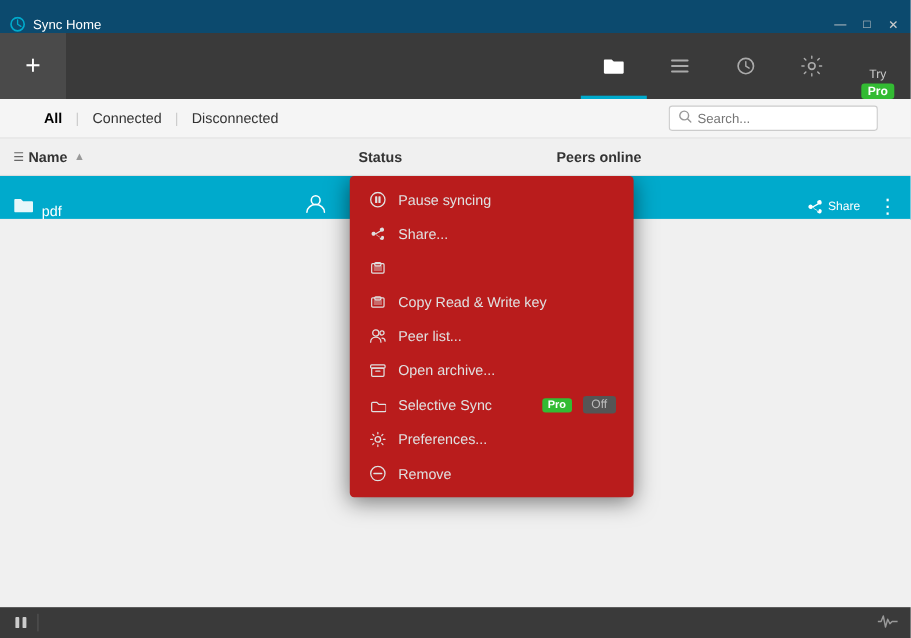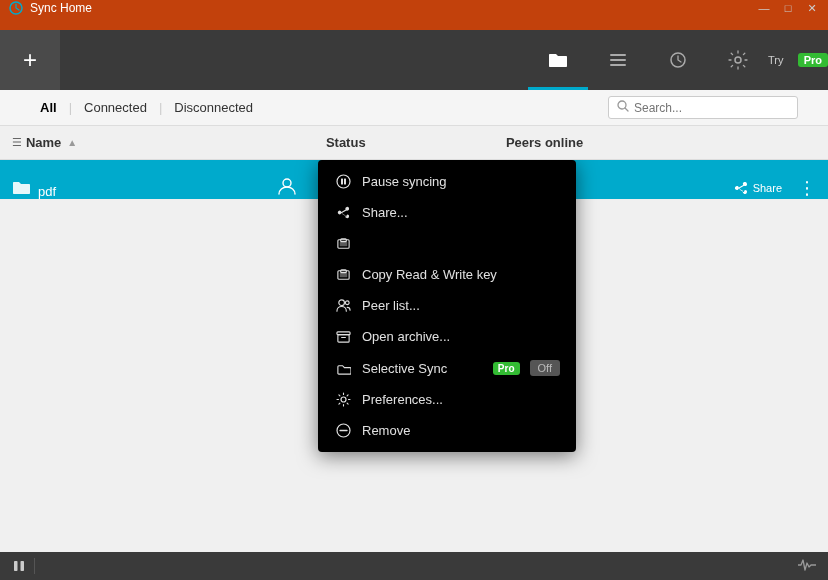--- a/index.html
+++ b/index.html
@@ -10,22 +10,22 @@
       font-family: 'Segoe UI', Arial, sans-serif;
       font-size: 13px;
       background: #f0f0f0;
       display: flex;
       flex-direction: column;
     }
 
     
     .title-bar {
       display: flex;
-      align-items: flex-start;
-      background: #c2410c;
+      align-items: flex-end;
+      background: #0c4a6e;
       height: 30px;
       padding: 0 8px;
       justify-content: space-between;
       flex-shrink: 0;
     }
     .title-bar-left {
       display: flex;
       align-items: center;
       gap: 6px;
     }
@@ -110,23 +110,23 @@
       right: 0;
       height: 3px;
       background: #00aacc;
     }
     .try-pro-btn {
       width: 60px;
       background: none;
       border: none;
       cursor: pointer;
       display: flex;
-      flex-direction: row;
-      align-items: center;
-      justify-content: space-between;
+      flex-direction: column;
+      align-items: center;
+      justify-content: flex-end;
       color: #cccccc;
       gap: 2px;
       flex-shrink: 0;
     }
     .try-pro-btn .try-text {
       font-size: 11px;
       color: #cccccc;
     }
     .try-pro-badge {
       background: #33bb33;
@@ -279,21 +279,21 @@
       cursor: pointer;
       font-size: 18px;
     }
 
     
     .context-menu {
       position: absolute;
       top: 0px;
       left: 318px;
       width: 258px;
-      background: #000000;
+      background: #b91c1c;
       border-radius: 4px;
       box-shadow: 0 4px 20px rgba(0,0,0,0.5);
       z-index: 100;
       padding: 6px 0;
     }
     .ctx-item {
       display: flex;
       align-items: center;
       padding: 8px 16px;
       color: #e0e0e0;

